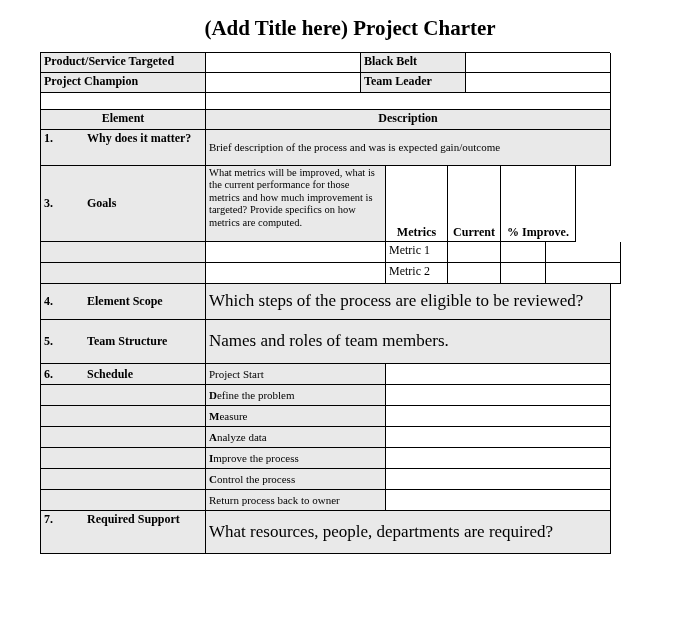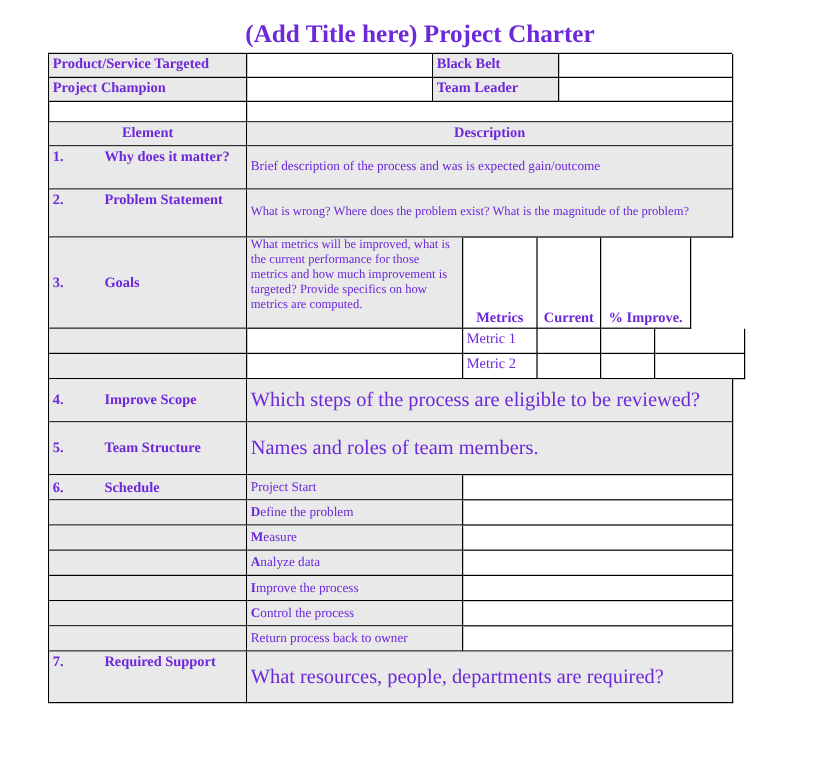--- a/index.html
+++ b/index.html
@@ -1,20 +1,20 @@
 <!DOCTYPE html>
 <html><head>
 <meta charset="utf-8">
 <style>
   * { margin:0; padding:0; box-sizing:border-box; }
   html,body { background:#fff; }
-  .page { width:700px; height:635px; position:relative; background:#fff; color:#6d28d9;
+  .page { width:700px; height:635px; position:relative; background:#fff; color:#000000;
           font-family:"Liberation Serif","DejaVu Serif",serif; }
   .title { padding-top:16px; text-align:center; font-size:21px; font-weight:bold; }
-  .tbl { position:absolute; top:44px; left:40px; width:570px;
+  .tbl { position:absolute; top:52px; left:40px; width:570px;
          border-top:1px solid #000; border-left:1px solid #000; }
   .row { display:flex; }
   .cell { flex:none; border-right:1px solid #000; border-bottom:1px solid #000;
           padding:1px 3px; font-size:12px; line-height:1.18; overflow:hidden; }
   .gray { background:#e9e9e9; }
   .b { font-weight:bold; }
   .ctr { text-align:center; }
   .vc { display:flex; align-items:center; }
   .vb { display:flex; align-items:flex-end; justify-content:center; padding-bottom:2px; }
   .tab { display:inline-block; width:34px; }
@@ -54,24 +54,20 @@
     <div class="row">
       <div class="cell gray b ctr w165 h20">Element</div>
       <div class="cell gray b ctr w405 h20">Description</div>
     </div>
 
     <div class="row">
       <div class="cell gray b w165 h36"><span>1.</span><span class="tab"></span><span>Why does it matter?</span></div>
       <div class="cell gray w405 h36 vc f11">Brief description of the process and was is expected gain/outcome</div>
     </div>
 
-    <div class="row">
-      <div class="cell gray b w165 h40"><span>2.</span><span class="tab"></span><span>Problem Statement</span></div>
-      <div class="cell gray w405 h40 vc f105">What is wrong?  Where does the problem exist?  What is the magnitude of the problem?</div>
-    </div>
 
     <div class="row">
       <div class="cell gray b w165 h76 vc">
           <span>3.</span>
           <span class="tab"></span>
           <span>Goals</span>
         </div>
       <div class="cell gray w180 h76 f105">What metrics will be improved, what is the current performance for those metrics and how much improvement is targeted?  Provide specifics on how metrics are computed.</div>
       <div class="cell b w52 h76 vb">Metrics</div>
       <div class="cell b w53 h76 vb">Current</div>
@@ -92,21 +88,21 @@
       <div class="cell w52 h21">Metric 2</div>
       <div class="cell w53 h21"></div>
       <div class="cell w45 h21"></div>
       <div class="cell w75 h21"></div>
     </div>
 
     <div class="row">
       <div class="cell gray b w165 h36 vc">
           <span>4.</span>
           <span class="tab"></span>
-          <span>Improve Scope</span>
+          <span>Element Scope</span>
         </div>
       <div class="cell gray w405 h36 vc f125">Which steps of the process are eligible to be reviewed?</div>
     </div>
 
     <div class="row">
       <div class="cell gray b w165 h44 vc">
           <span>5.</span>
           <span class="tab"></span>
           <span>Team Structure</span>
         </div>

